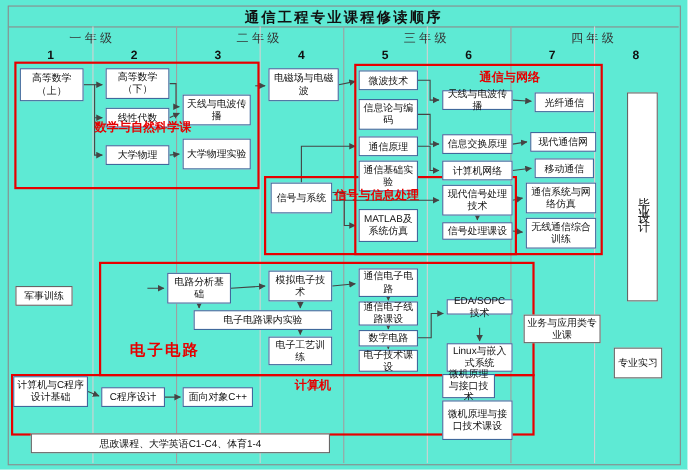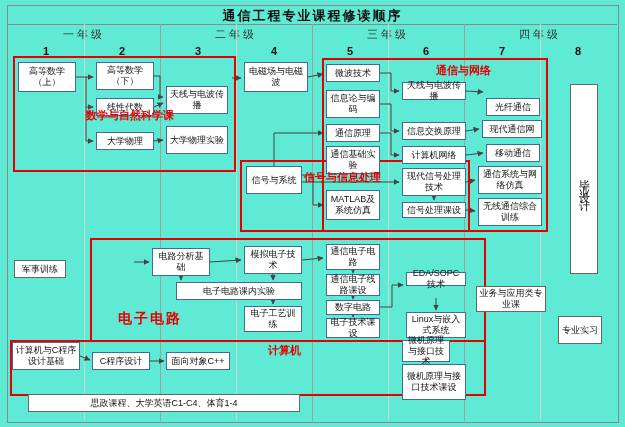--- a/index.html
+++ b/index.html
@@ -121,21 +121,21 @@
   <div class="box" style="left:326px;top:146px;width:54px;height:28px">通信基础实验</div>
   <div class="box" style="left:246px;top:166px;width:56px;height:28px">信号与系统</div>
   <div class="box" style="left:326px;top:190px;width:54px;height:30px">MATLAB及系统仿真</div>
 
   <div class="box" style="left:402px;top:82px;width:64px;height:18px">天线与电波传播</div>
   <div class="box" style="left:402px;top:122px;width:64px;height:18px">信息交换原理</div>
   <div class="box" style="left:402px;top:146px;width:64px;height:18px">计算机网络</div>
   <div class="box" style="left:402px;top:168px;width:64px;height:28px">现代信号处理技术</div>
   <div class="box" style="left:402px;top:202px;width:64px;height:16px">信号处理课设</div>
 
-  <div class="box" style="left:486px;top:98px;width:54px;height:18px">光纤通信</div>
+  <div class="box" style="left:486px;top:84px;width:54px;height:18px">光纤通信</div>
   <div class="box" style="left:482px;top:120px;width:60px;height:18px">现代通信网</div>
   <div class="box" style="left:486px;top:144px;width:54px;height:18px">移动通信</div>
   <div class="box" style="left:478px;top:166px;width:64px;height:28px">通信系统与网络仿真</div>
   <div class="box" style="left:478px;top:198px;width:64px;height:28px">无线通信综合训练</div>
 
   <div class="box gray vert" style="left:570px;top:84px;width:28px;height:190px">毕业设计</div>
 
   <div class="box gray" style="left:14px;top:260px;width:52px;height:18px">军事训练</div>
 
   <div class="box" style="left:152px;top:248px;width:58px;height:28px">电路分析基础</div>

